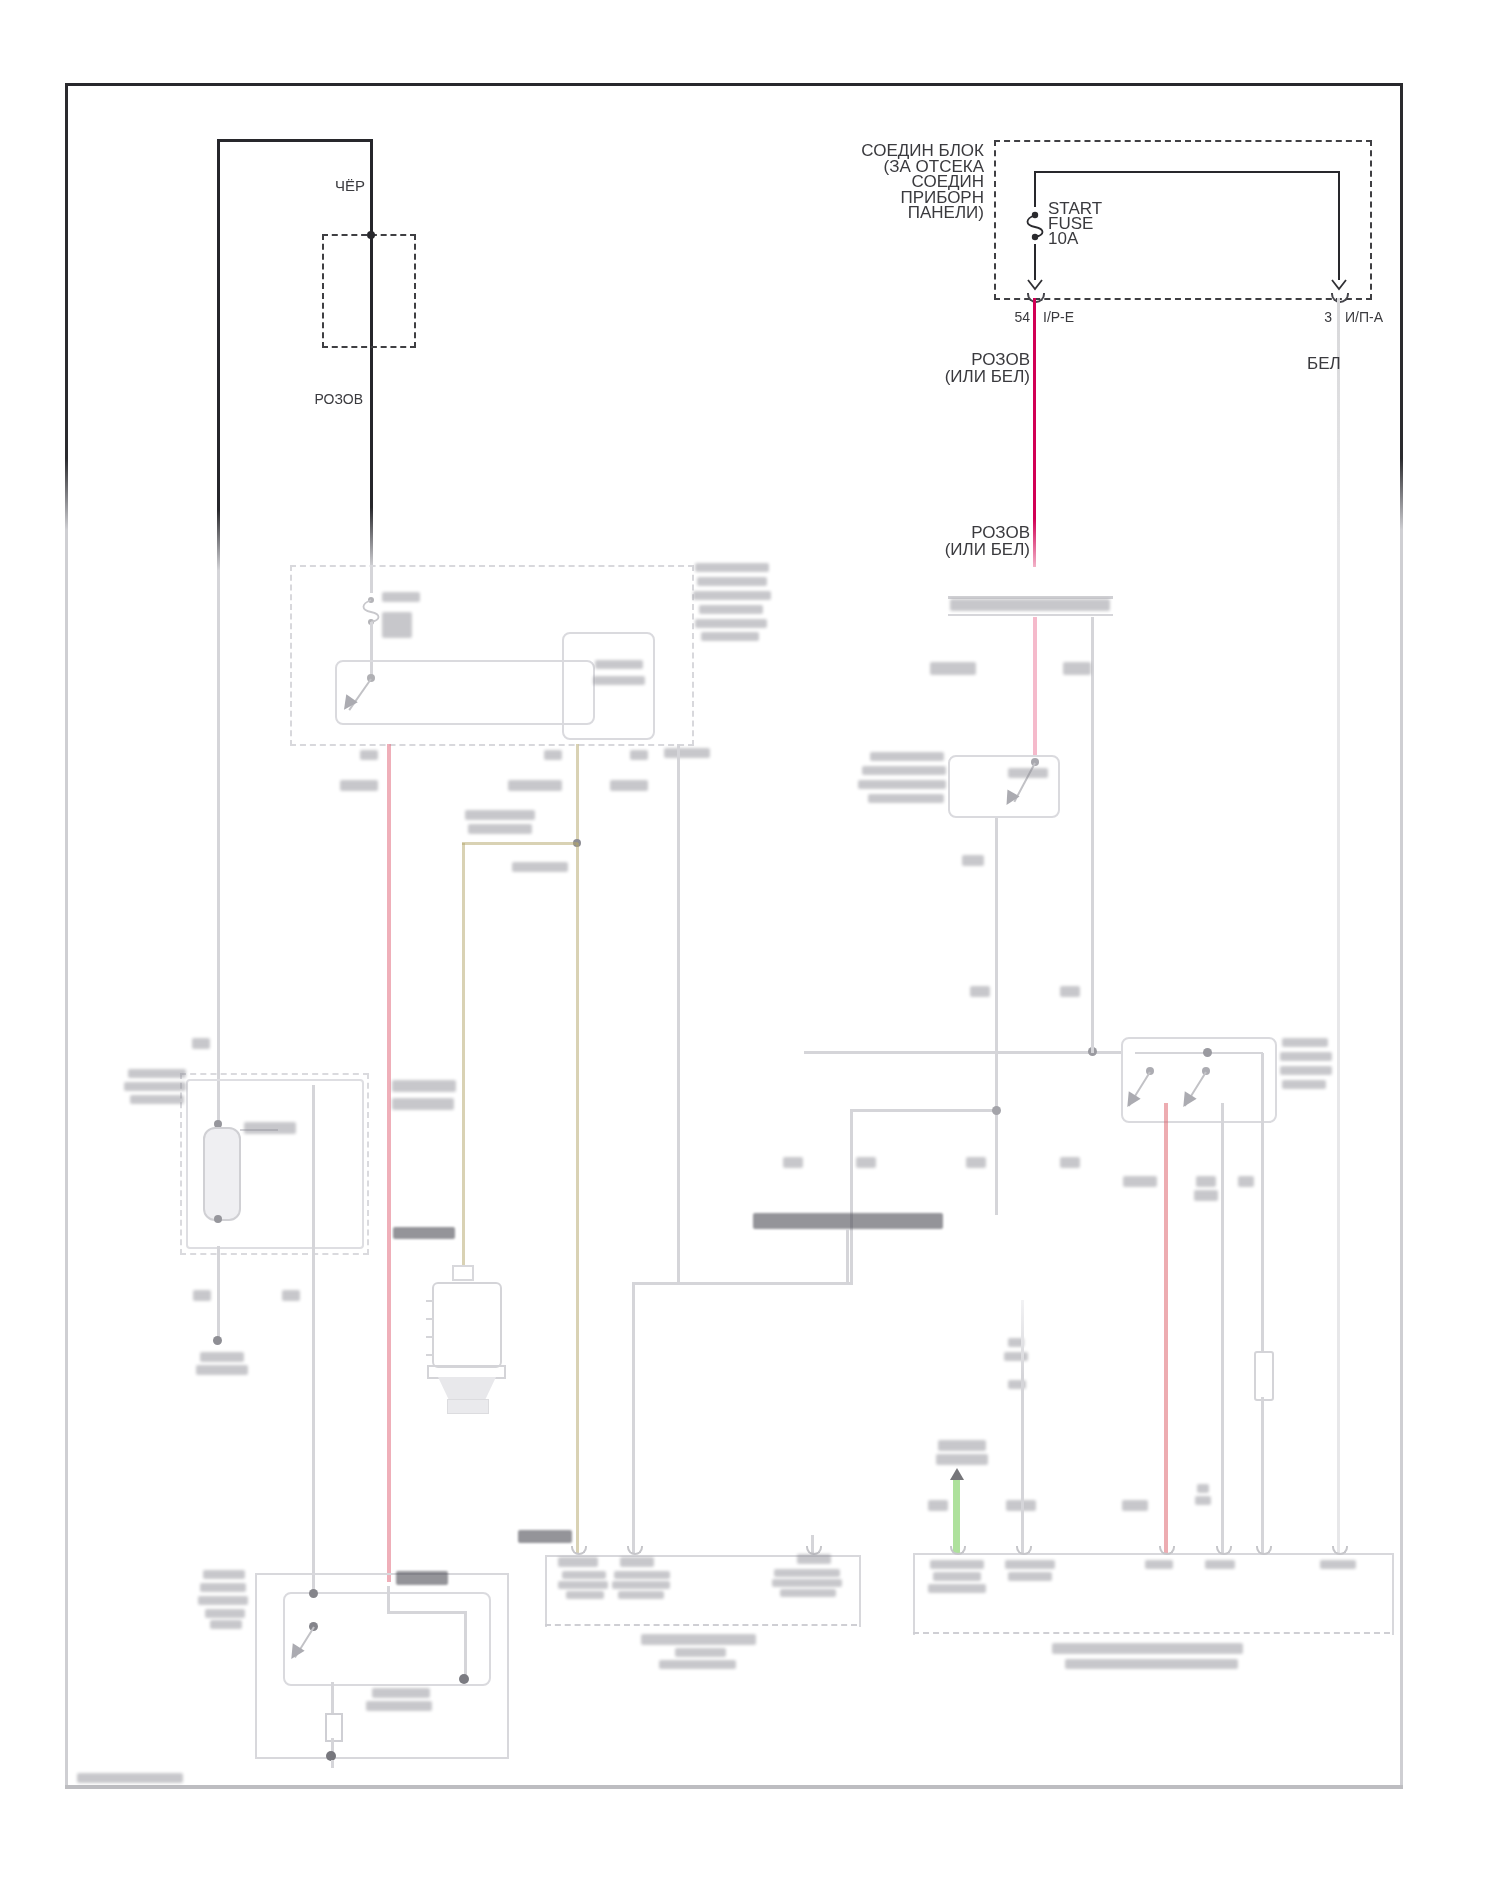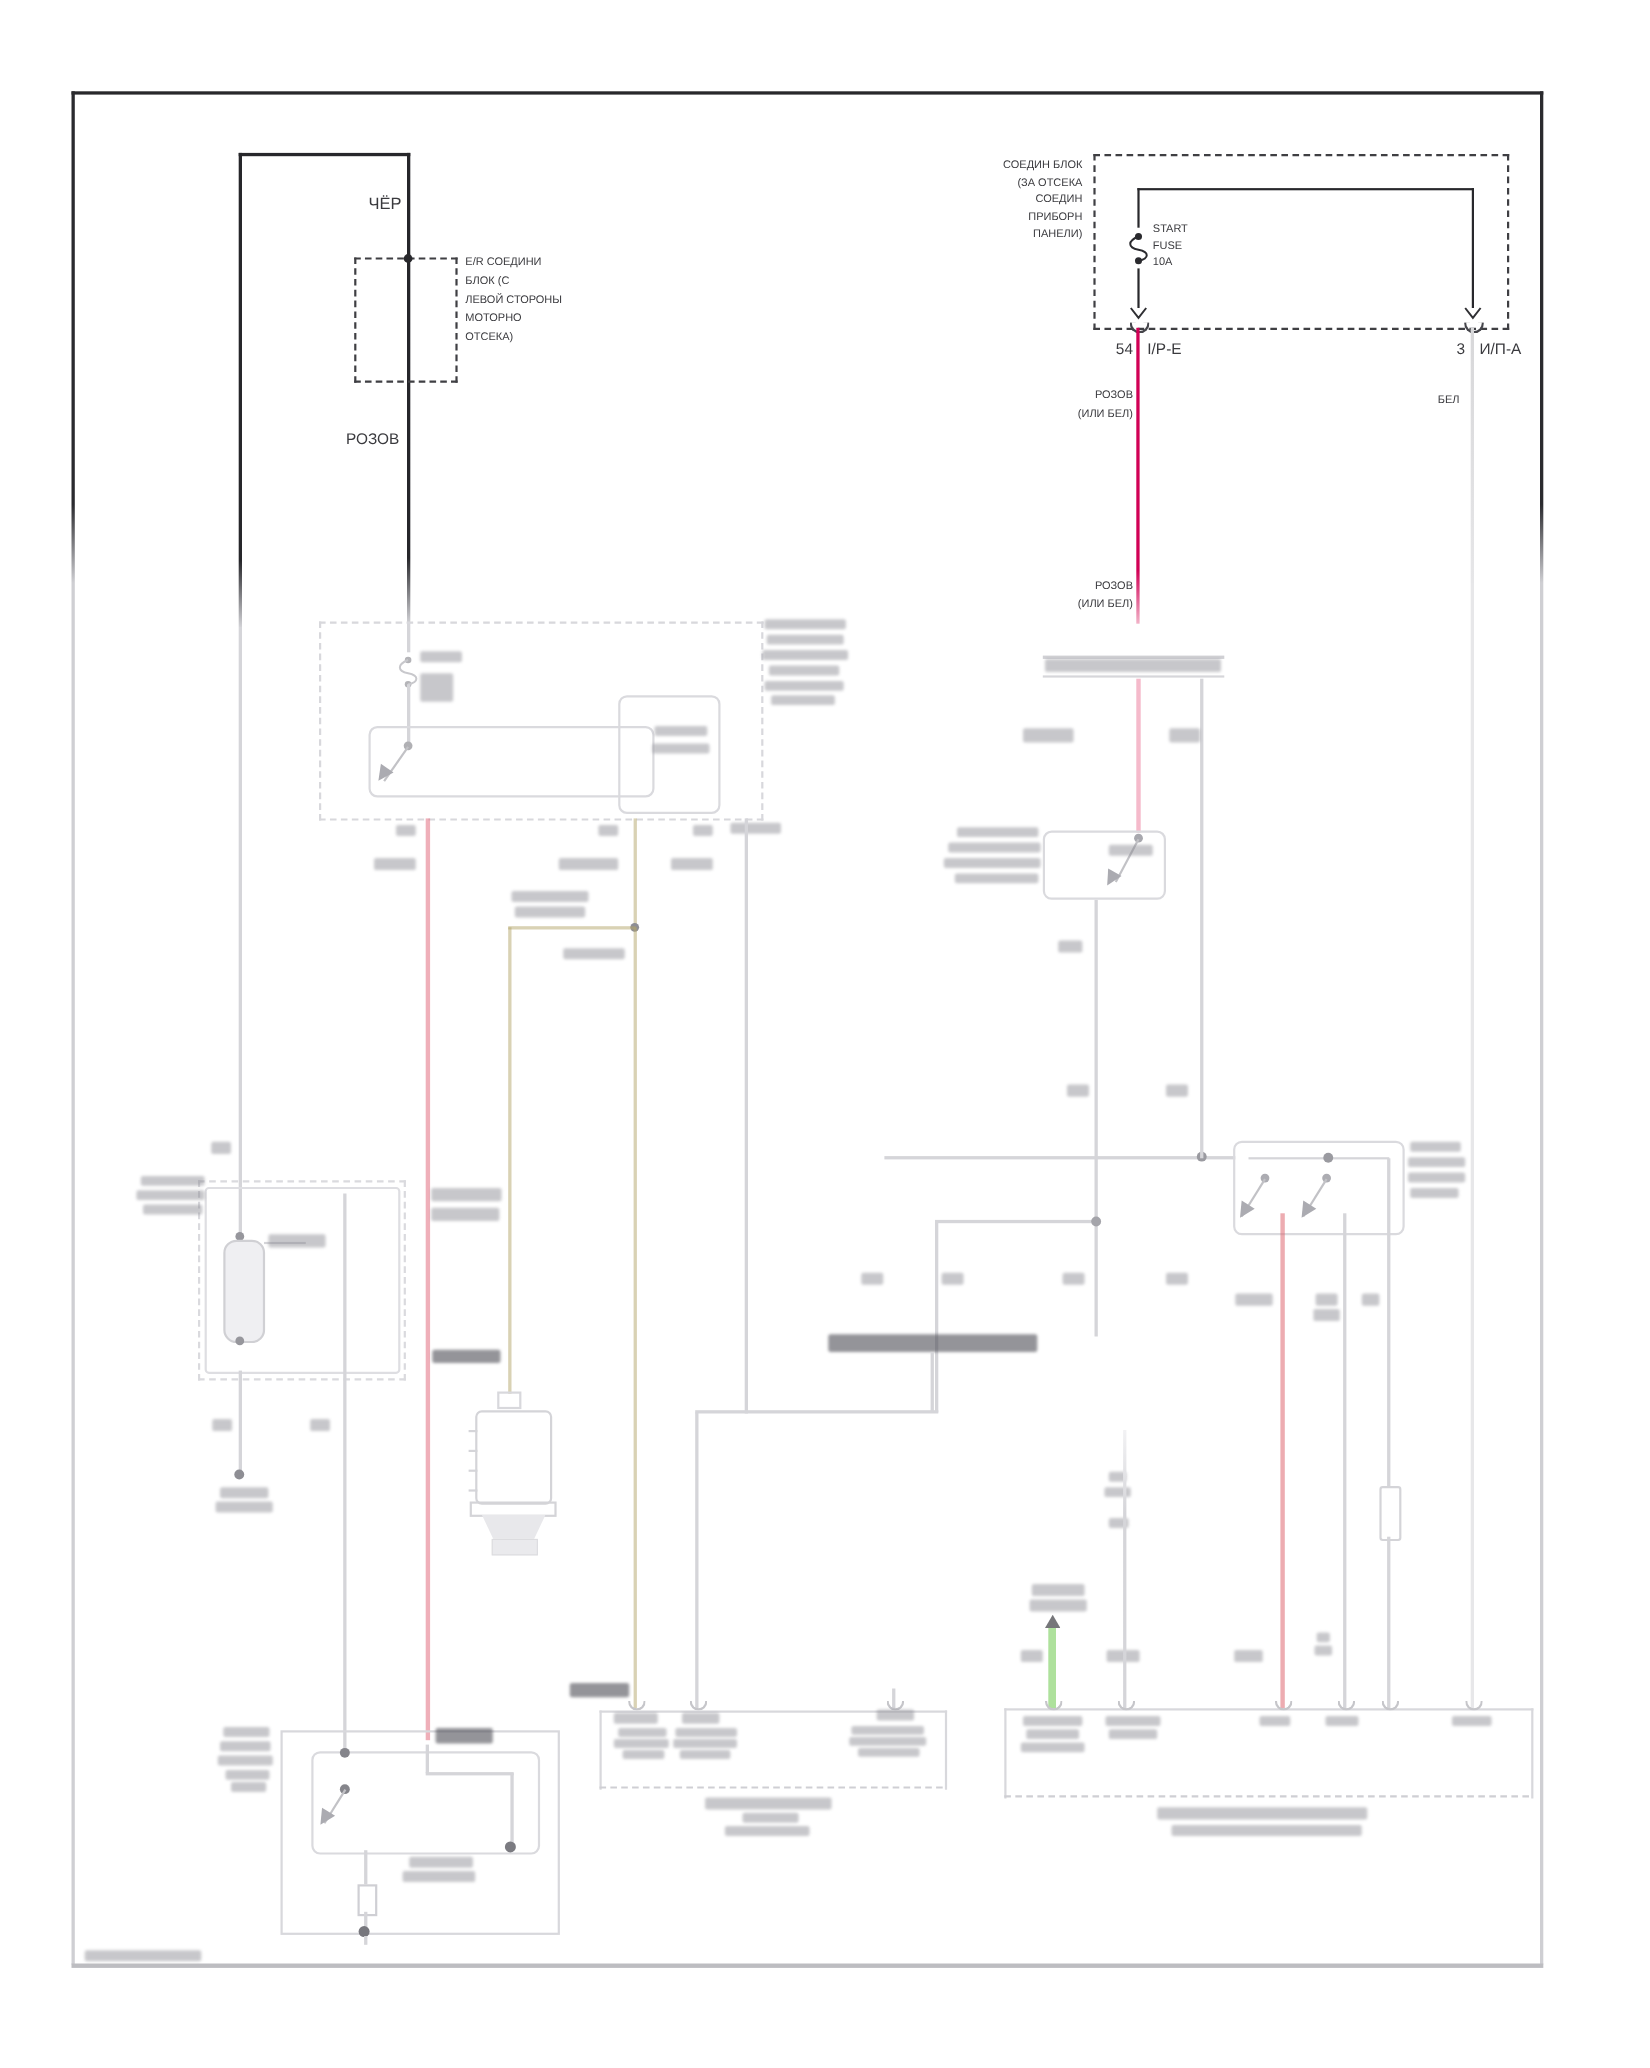--- a/index.html
+++ b/index.html
@@ -3,21 +3,21 @@
 <meta charset="utf-8">
 <style>
   html,body{margin:0;padding:0;background:#ffffff;}
   #canvas{position:relative;width:1500px;height:1880px;background:#ffffff;overflow:hidden;
           font-family:"Liberation Sans",sans-serif;}
   .a{position:absolute;}
   
   .dk{background:#28282c;}
   
   .fl{background:#d5d5d9;}
-  .txt{color:#3a3a3e;font-size:10px;line-height:17px;}
+  .txt{color:#3a3a3e;font-size:17px;line-height:17px;}
   .txtr{text-align:right;}
   .sm{background:#85858d;filter:blur(1.6px);opacity:.45;border-radius:2px;}
   .smd{background:#4e4e56;filter:blur(1.3px);opacity:.6;border-radius:2px;}
   .dot{border-radius:50%;}
   .cup{border:2px solid #45454b;border-top:none;border-radius:0 0 10px 10px;width:14px;height:8px;}
   .cupf{border:2px solid #c6c6ca;border-top:none;border-radius:0 0 9px 9px;width:12px;height:7px;}
   .fb{border:2px solid #dadade;border-radius:8px;}
   .lev{height:2px;background:#c2c2c6;transform-origin:0 50%;}
   .wedge{width:0;height:0;border-left:7px solid transparent;border-right:7px solid transparent;
          border-top:14px solid #ababb1;}
@@ -36,27 +36,20 @@
 
   <div class="a dk" style="left:217px;top:139px;width:156px;height:3px;"></div>
   <div class="a" style="left:217px;top:139px;width:3px;height:431px;background:linear-gradient(#26262a 0%,#26262a 86%,#d2d2d6 100%);"></div>
   <div class="a fl" style="left:217px;top:570px;width:3px;height:557px;"></div>
 
   <div class="a" style="left:370px;top:139px;width:3px;height:428px;background:linear-gradient(#26262a 0%,#26262a 86%,#d2d2d6 100%);"></div>
   <div class="a txt txtr" style="left:285px;top:177px;width:80px;font-size:15px;">ЧЁР</div>
 
   <div class="a" style="left:322px;top:234px;width:90px;height:110px;border:2px dashed #3f3f43;"></div>
   <div class="a dot dk" style="left:367px;top:231px;width:8px;height:8px;"></div>
-  <div class="a txt" style="left:423px;top:230px;width:150px;">
-    <div>E/R СОЕДИНИ</div>
-    <div>БЛОК (С</div>
-    <div>ЛЕВОЙ СТОРОНЫ</div>
-    <div>МОТОРНО</div>
-    <div>ОТСЕКА)</div>
-  </div>
   <div class="a txt txtr" style="left:283px;top:391px;width:80px;font-size:14px;">РОЗОВ</div>
 
   <div class="a" style="left:994px;top:140px;width:374px;height:156px;border:2px dashed #3f3f43;"></div>
   <div class="a txt txtr" style="left:820px;top:143px;width:164px;line-height:15.5px;">
     <div>СОЕДИН БЛОК</div>
     <div>(ЗА ОТСЕКА</div>
     <div>СОЕДИН</div>
     <div>ПРИБОРН</div>
     <div>ПАНЕЛИ)</div>
   </div>

